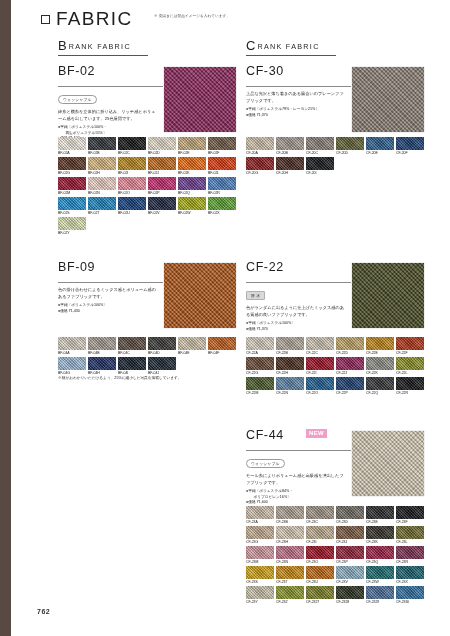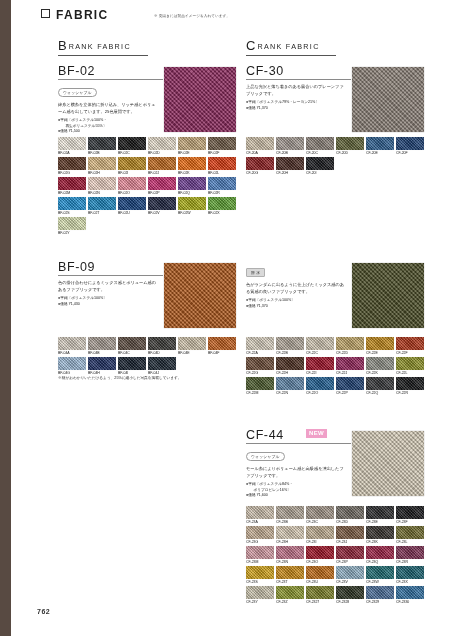--- a/index.html
+++ b/index.html
@@ -26,40 +26,40 @@
     padding: 0;
   }
 
   
   .hdr { position: absolute; left: 30px; top: 8px; display: flex; align-items: baseline; }
   .hdr-box {
     width: 9px; height: 9px; border: 1.3px solid #2b2b2b;
     display: inline-block; margin-right: 6px; position: relative; top: -1px;
   }
   .hdr-title {
-    font-size: 12px; font-weight: bold; letter-spacing: 1.3px; color: #1e1e1e;
+    font-size: 19px; font-weight: normal; letter-spacing: 1.3px; color: #1e1e1e;
   }
   .hdr-note {
     position: absolute; left: 143px; top: 14px;
     font-size: 3.6px; color: #3a3a3a; letter-spacing: .1px;
   }
 
   
   .rank { position: absolute; display: flex; align-items: baseline;
           border-bottom: 1px solid #555; padding-bottom: 2px; }
   .rank-letter { font-size: 13px; font-weight: 400; color: #1e1e1e; letter-spacing: 0px; }
   .rank-label { font-size: 7.2px; letter-spacing: 1.3px; color: #1e1e1e; margin-left: 2px;
                 position: relative; top: -1px; }
   #rank-b { left: 47px; top: 38px; width: 90px; }
   #rank-c { left: 235px; top: 38px; width: 90px; }
 
   
   .product { position: absolute; }
   .prod-head { display: flex; align-items: baseline; border-bottom: 1px solid #8a8a8a;
-               width: 105px; padding-bottom: 1px; }
+               width: 105px; padding-bottom: 8px; }
   .prod-code { font-size: 12.5px; color: #1e1e1e; letter-spacing: .6px; font-weight: 400; }
   .new-badge {
     position: absolute; left: 60px; top: 1px;
     font-size: 6px; font-weight: bold; color: #ffffff;
     background: #f0a0c8; padding: 1px 3px; letter-spacing: .3px;
     line-height: 1.1;
   }
   .tag {
     display: inline-block; margin-top: 5px;
     font-size: 3.8px; color: #2d2d2d;
@@ -324,20 +324,23 @@
             <div class="sw-chip" style="background: repeating-linear-gradient(45deg, rgba(0, 0, 0, 0.2) 0px, rgba(0, 0, 0, 0.2) 1px, rgba(255, 255, 255, 0.16) 1px, rgba(255, 255, 255, 0.16) 2px), repeating-linear-gradient(-45deg, rgba(0, 0, 0, 0.12) 0px, rgba(0, 0, 0, 0.12) 1px, rgba(255, 255, 255, 0.1) 1px, rgba(255, 255, 255, 0.1) 2px), rgb(21, 32, 46);"></div>
             <div class="sw-code">BF-04I</div>
           </div>
           <div class="sw">
             <div class="sw-chip" style="background: repeating-linear-gradient(45deg, rgba(0, 0, 0, 0.2) 0px, rgba(0, 0, 0, 0.2) 1px, rgba(255, 255, 255, 0.16) 1px, rgba(255, 255, 255, 0.16) 2px), repeating-linear-gradient(-45deg, rgba(0, 0, 0, 0.12) 0px, rgba(0, 0, 0, 0.12) 1px, rgba(255, 255, 255, 0.1) 1px, rgba(255, 255, 255, 0.1) 2px), rgb(27, 39, 51);"></div>
             <div class="sw-code">BF-04J</div>
           </div>
         </div>
         <div class="footnote" style="left: 47px; top: 375px;">※柄がおわかりいただけるよう、25%に縮小した写真を掲載しています。</div>
         <div class="product" style="left: 235px; top: 260px;">
+          <div class="prod-head" style="position: relative;">
+            <span class="prod-code">CF-22</span>
+          </div>
           <div><span class="tag grey">撥 水</span></div>
           <div class="desc">色がランダムに出るように仕上げたミックス感のある質感の良いファブリックです。</div>
           <div class="specs">
             <div>●平織〔ポリエステル100%〕</div>
             <div>●価格 ¥1,370</div>
           </div>
         </div>
         <div class="hero" style="left: 341px; top: 263px; background: repeating-linear-gradient(45deg, rgba(0, 0, 0, 0.18) 0px, rgba(0, 0, 0, 0.18) 1.5px, rgba(255, 255, 255, 0.14) 1.5px, rgba(255, 255, 255, 0.14) 3px), repeating-linear-gradient(-45deg, rgba(0, 0, 0, 0.14) 0px, rgba(0, 0, 0, 0.14) 1.5px, rgba(255, 255, 255, 0.1) 1.5px, rgba(255, 255, 255, 0.1) 3px), rgb(76, 78, 40);"></div>
         <div class="grid" style="left: 235px; top: 337px; grid-template-columns: repeat(6, 28px);">
           <div class="sw">

